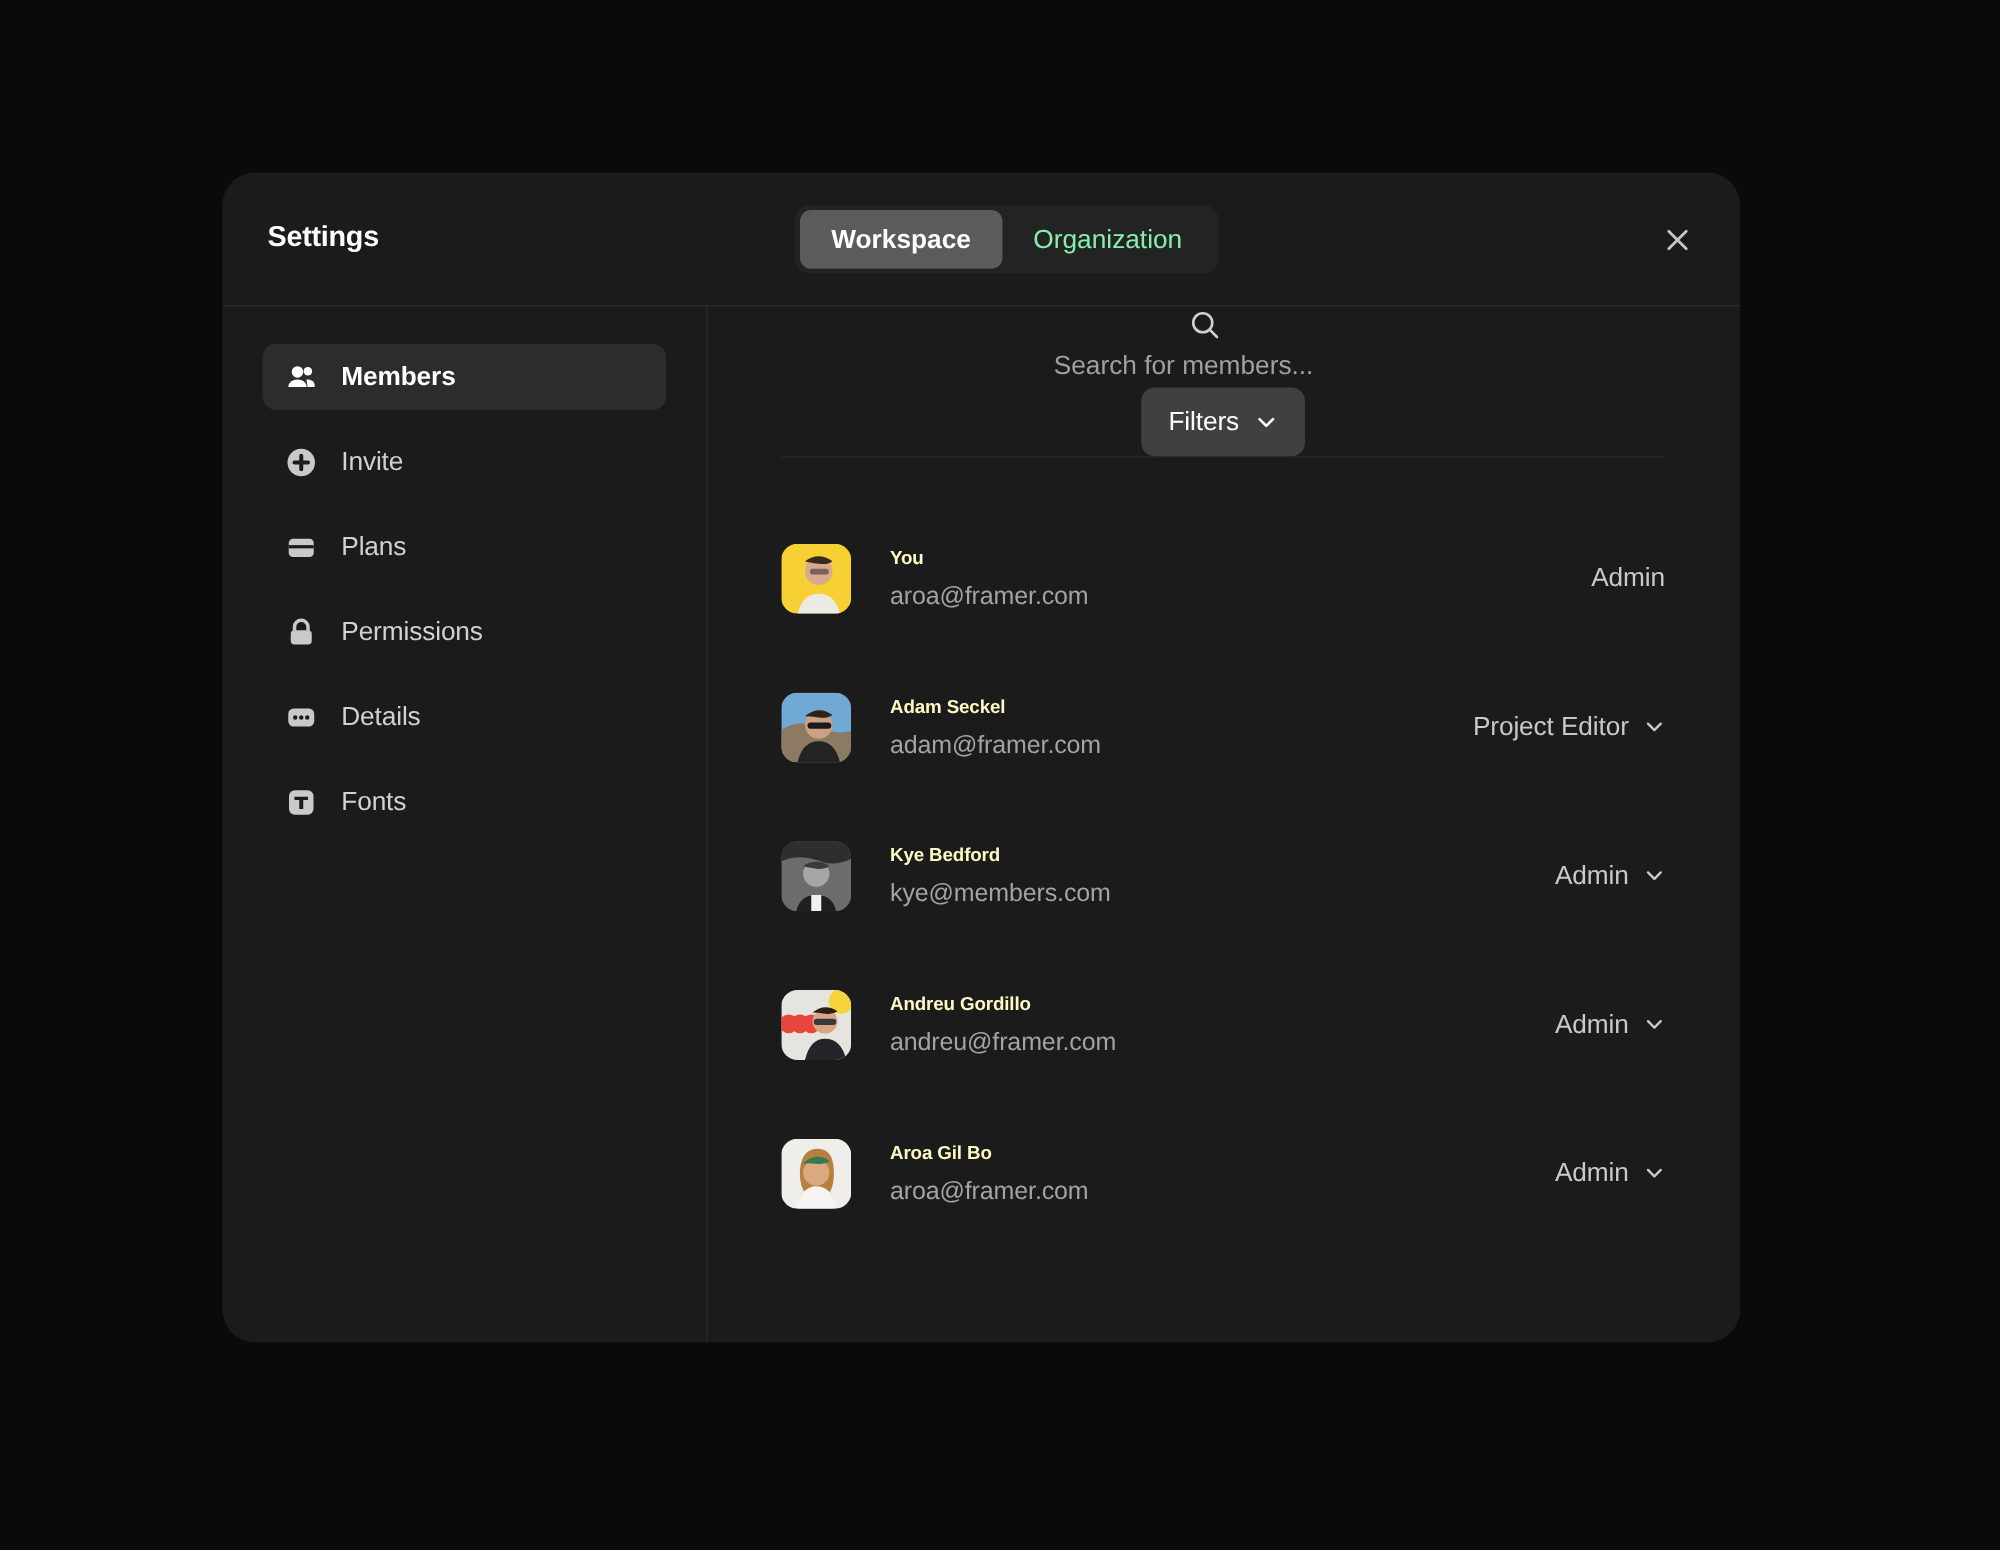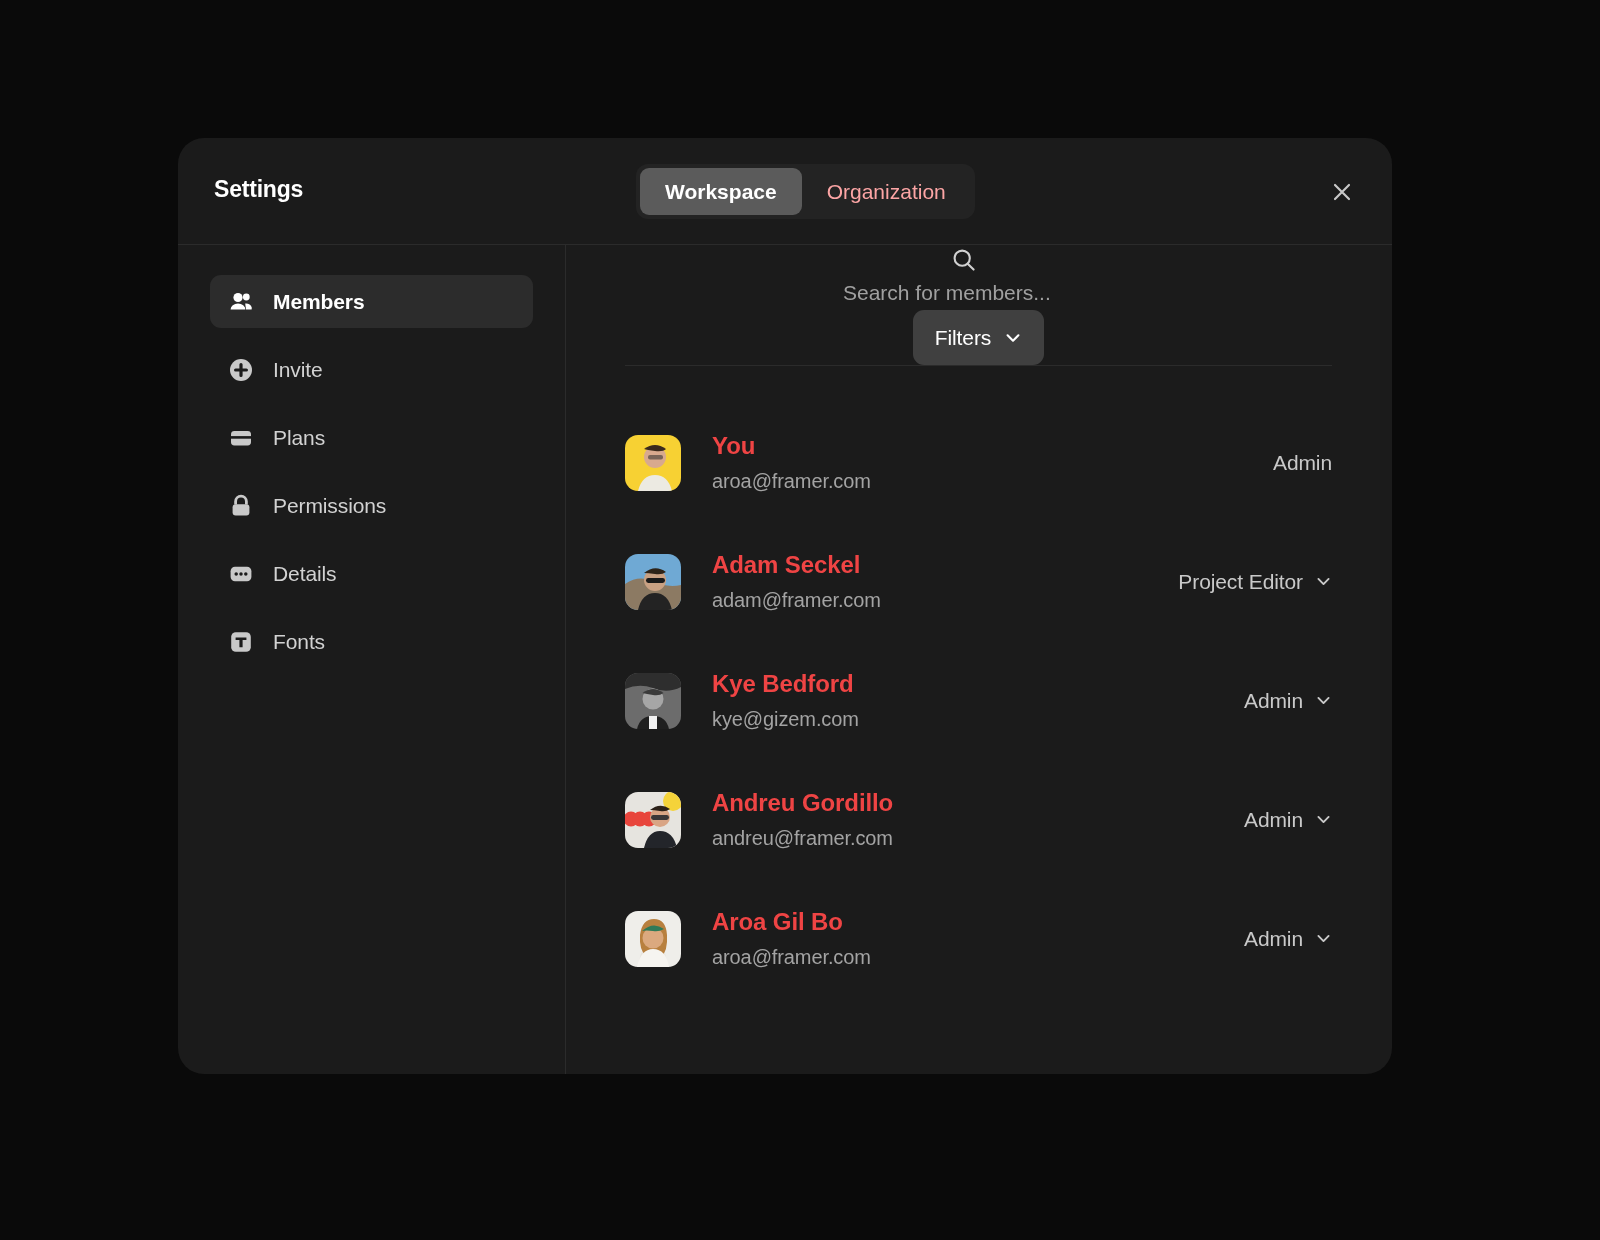--- a/index.html
+++ b/index.html
@@ -64,21 +64,21 @@
   }
 
   .seg-tab {
     height: 47px;
     padding: 0 25px;
     display: flex;
     align-items: center;
     justify-content: center;
     font-size: 21px;
     border-radius: 9px;
-    color: #fca5a5;
+    color: #86efac;
     cursor: pointer;
     white-space: nowrap;
   }
 
   .seg-tab.active {
     background: #5b5b5b;
     color: #ffffff;
     font-weight: bold;
   }
 
@@ -212,23 +212,23 @@
     flex: 0 0 56px;
     border-radius: 13px;
     overflow: hidden;
     position: relative;
     margin-right: 31px;
   }
 
   .member-info { flex: 1; min-width: 0; }
 
   .member-name {
-    font-size: 24px;
+    font-size: 15px;
     font-weight: bold;
-    color: #ef4444;
+    color: #fef9c3;
     letter-spacing: -0.1px;
     line-height: 1.0;
     margin-bottom: 13px;
   }
 
   .member-email {
     font-size: 20px;
     color: #a3a3a3;
     letter-spacing: -0.1px;
     line-height: 1.0;
@@ -417,21 +417,21 @@
                 <rect width="56" height="56" fill="#6c6c6c"></rect>
                 <path d="M0 0 H56 V14 q-14 7 -28 1 Q14 10 0 16 Z" fill="#2e2e2e"></path>
                 <circle cx="28" cy="26" r="10.5" fill="#a6a6a6"></circle>
                 <path d="M17.5 20 q10.5 -8 21 0 q-4 3 -10.5 2 q-6.5 -1 -10.5 -2 z" fill="#3a3a3a"></path>
                 <path d="M12 56 q3 -13 16 -13 q13 0 16 13 z" fill="#1f1f1f"></path>
                 <path d="M24 43 h8 v13 h-8 z" fill="#f1f1f1"></path>
               </svg>
             </div>
             <div class="member-info">
               <div class="member-name">Kye Bedford</div>
-              <div class="member-email">kye@gizem.com</div>
+              <div class="member-email">kye@members.com</div>
             </div>
             <div class="role">
               <span class="role-label">Admin</span>
               <span>
                 <svg class="chev" width="17" height="17" viewBox="0 0 18 18" fill="none">
                   <path d="M3.6 6.3 L9 11.7 L14.4 6.3" stroke="#c9c9c9" stroke-width="2" stroke-linecap="round" stroke-linejoin="round"></path>
                 </svg>
               </span>
             </div>
           </div>

